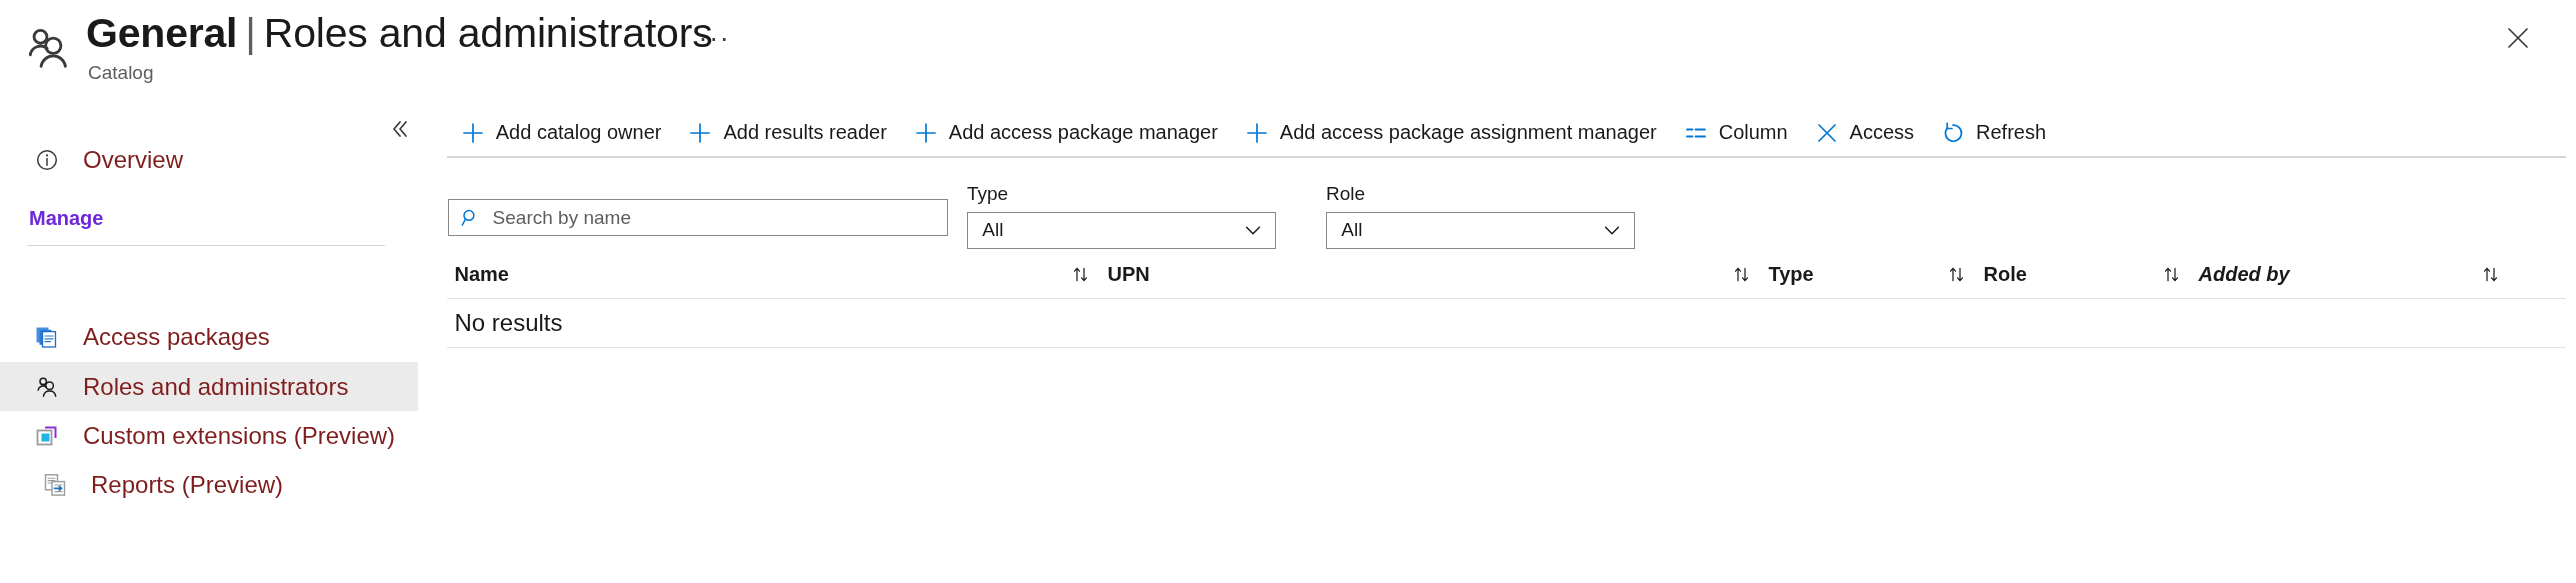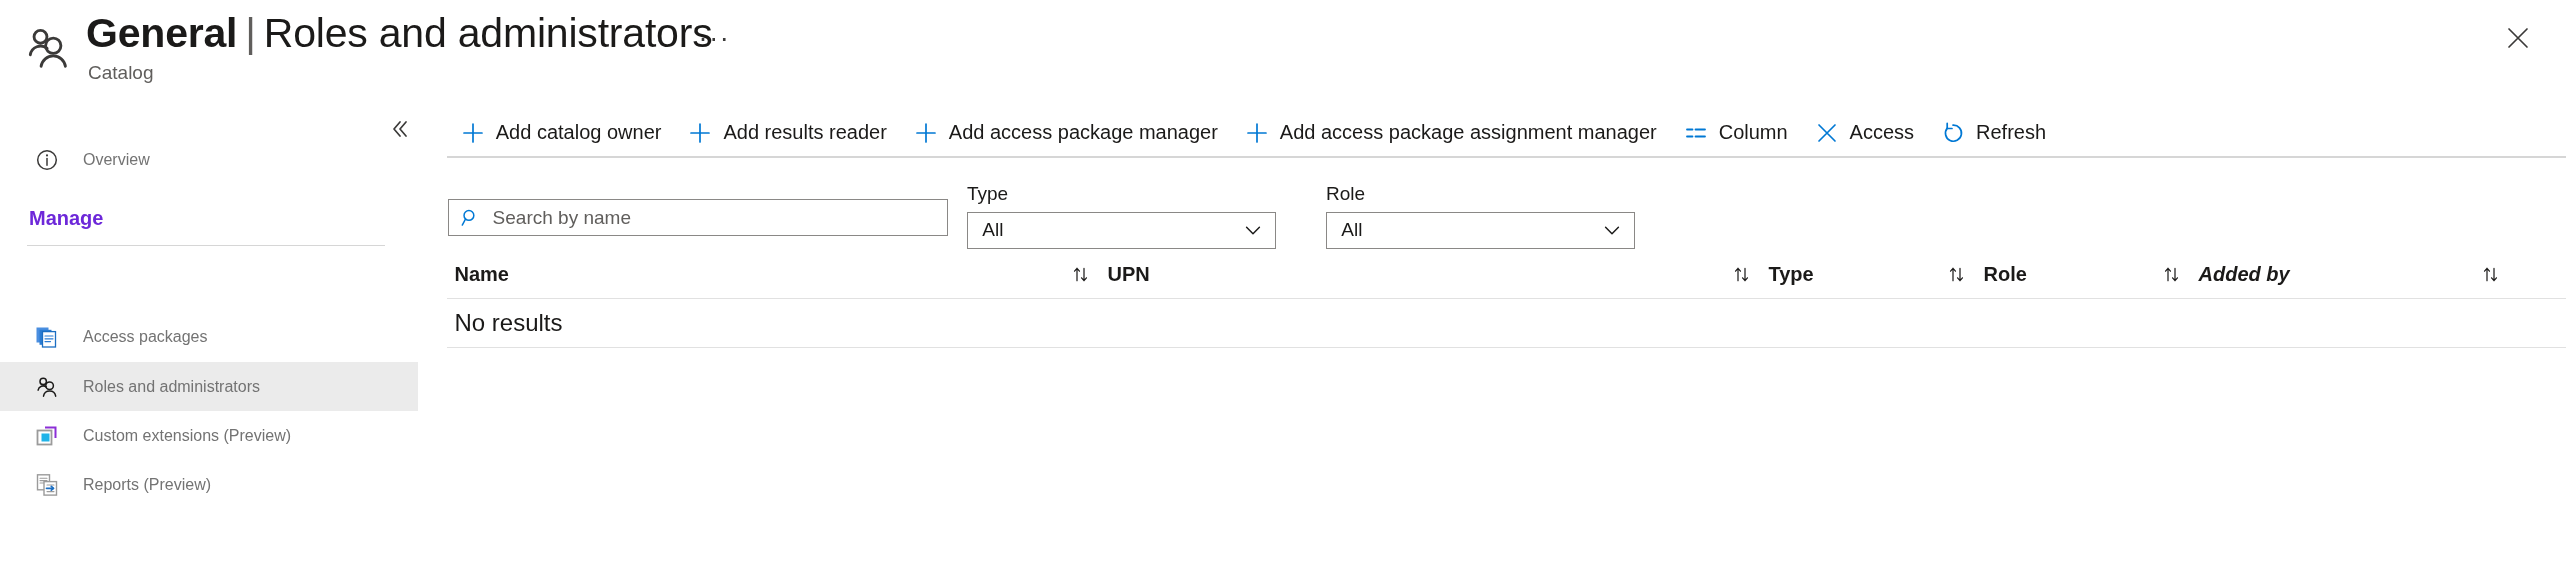--- a/index.html
+++ b/index.html
@@ -59,21 +59,21 @@
     position: absolute; left: 0; width: 418px; height: 49px;
     display: flex; align-items: center; cursor: pointer;
   }
   .nav-item.selected { background: #ebebeb; }
   .nav-icon {
     width: 35px; margin-left: 29px;
     display: flex; align-items: center; justify-content: center;
     flex: 0 0 auto;
   }
   .nav-label {
-    margin-left: 19px; font-size: 16px; color: #737373; white-space: nowrap;
+    margin-left: 19px; font-size: 24px; color: #7f1d1d; white-space: nowrap;
   }
   .nav-section {
     position: absolute; left: 29px; width: 358px;
     font-size: 20px; font-weight: 700; color: #6d28d9;
   }
   .nav-divider {
     position: absolute; left: 27px; width: 358px; height: 0.8px; background: #d6d6d6;
   }
 
   
@@ -211,21 +211,21 @@
     <span class="nav-icon">
       <svg width="24" height="24" viewBox="0 0 24 24">
         <rect x="2.5" y="6.5" width="14" height="14" fill="none" stroke="#9b9b9b" stroke-width="1.8"></rect>
         <rect x="6.5" y="9.5" width="8" height="8" fill="#20b3e8"></rect>
         <path d="M10 3.5 H20.5 V14" fill="none" stroke="#8b2fd6" stroke-width="2"></path>
       </svg>
     </span>
     <span class="nav-label">Custom extensions (Preview)</span>
   </div>
 
-  <div class="nav-item" style="top:366px;">
+  <div class="nav-item" style="top:366px;padding-left:8px;">
     <span class="nav-icon">
       <svg width="24" height="24" viewBox="0 0 24 24">
         <rect x="2.5" y="1.8" width="12" height="15" fill="#ffffff" stroke="#9b9b9b" stroke-width="1.4"></rect>
         <path d="M5 5.2 H12 M5 7.6 H12 M5 10 H10" stroke="#9b9b9b" stroke-width="1.1" stroke-linecap="round"></path>
         <rect x="9" y="8.6" width="12.5" height="13.5" fill="#ffffff" stroke="#9b9b9b" stroke-width="1.4"></rect>
         <path d="M12 12 H19 M12 18.6 H19" stroke="#9b9b9b" stroke-width="1.1" stroke-linecap="round"></path>
         <path d="M11.5 15.3 H18" stroke="#1b6ec2" stroke-width="1.7" stroke-linecap="round"></path>
         <path d="M16.3 13.4 L18.6 15.3 L16.3 17.2" fill="none" stroke="#1b6ec2" stroke-width="1.7" stroke-linecap="round" stroke-linejoin="round"></path>
       </svg>
     </span>

